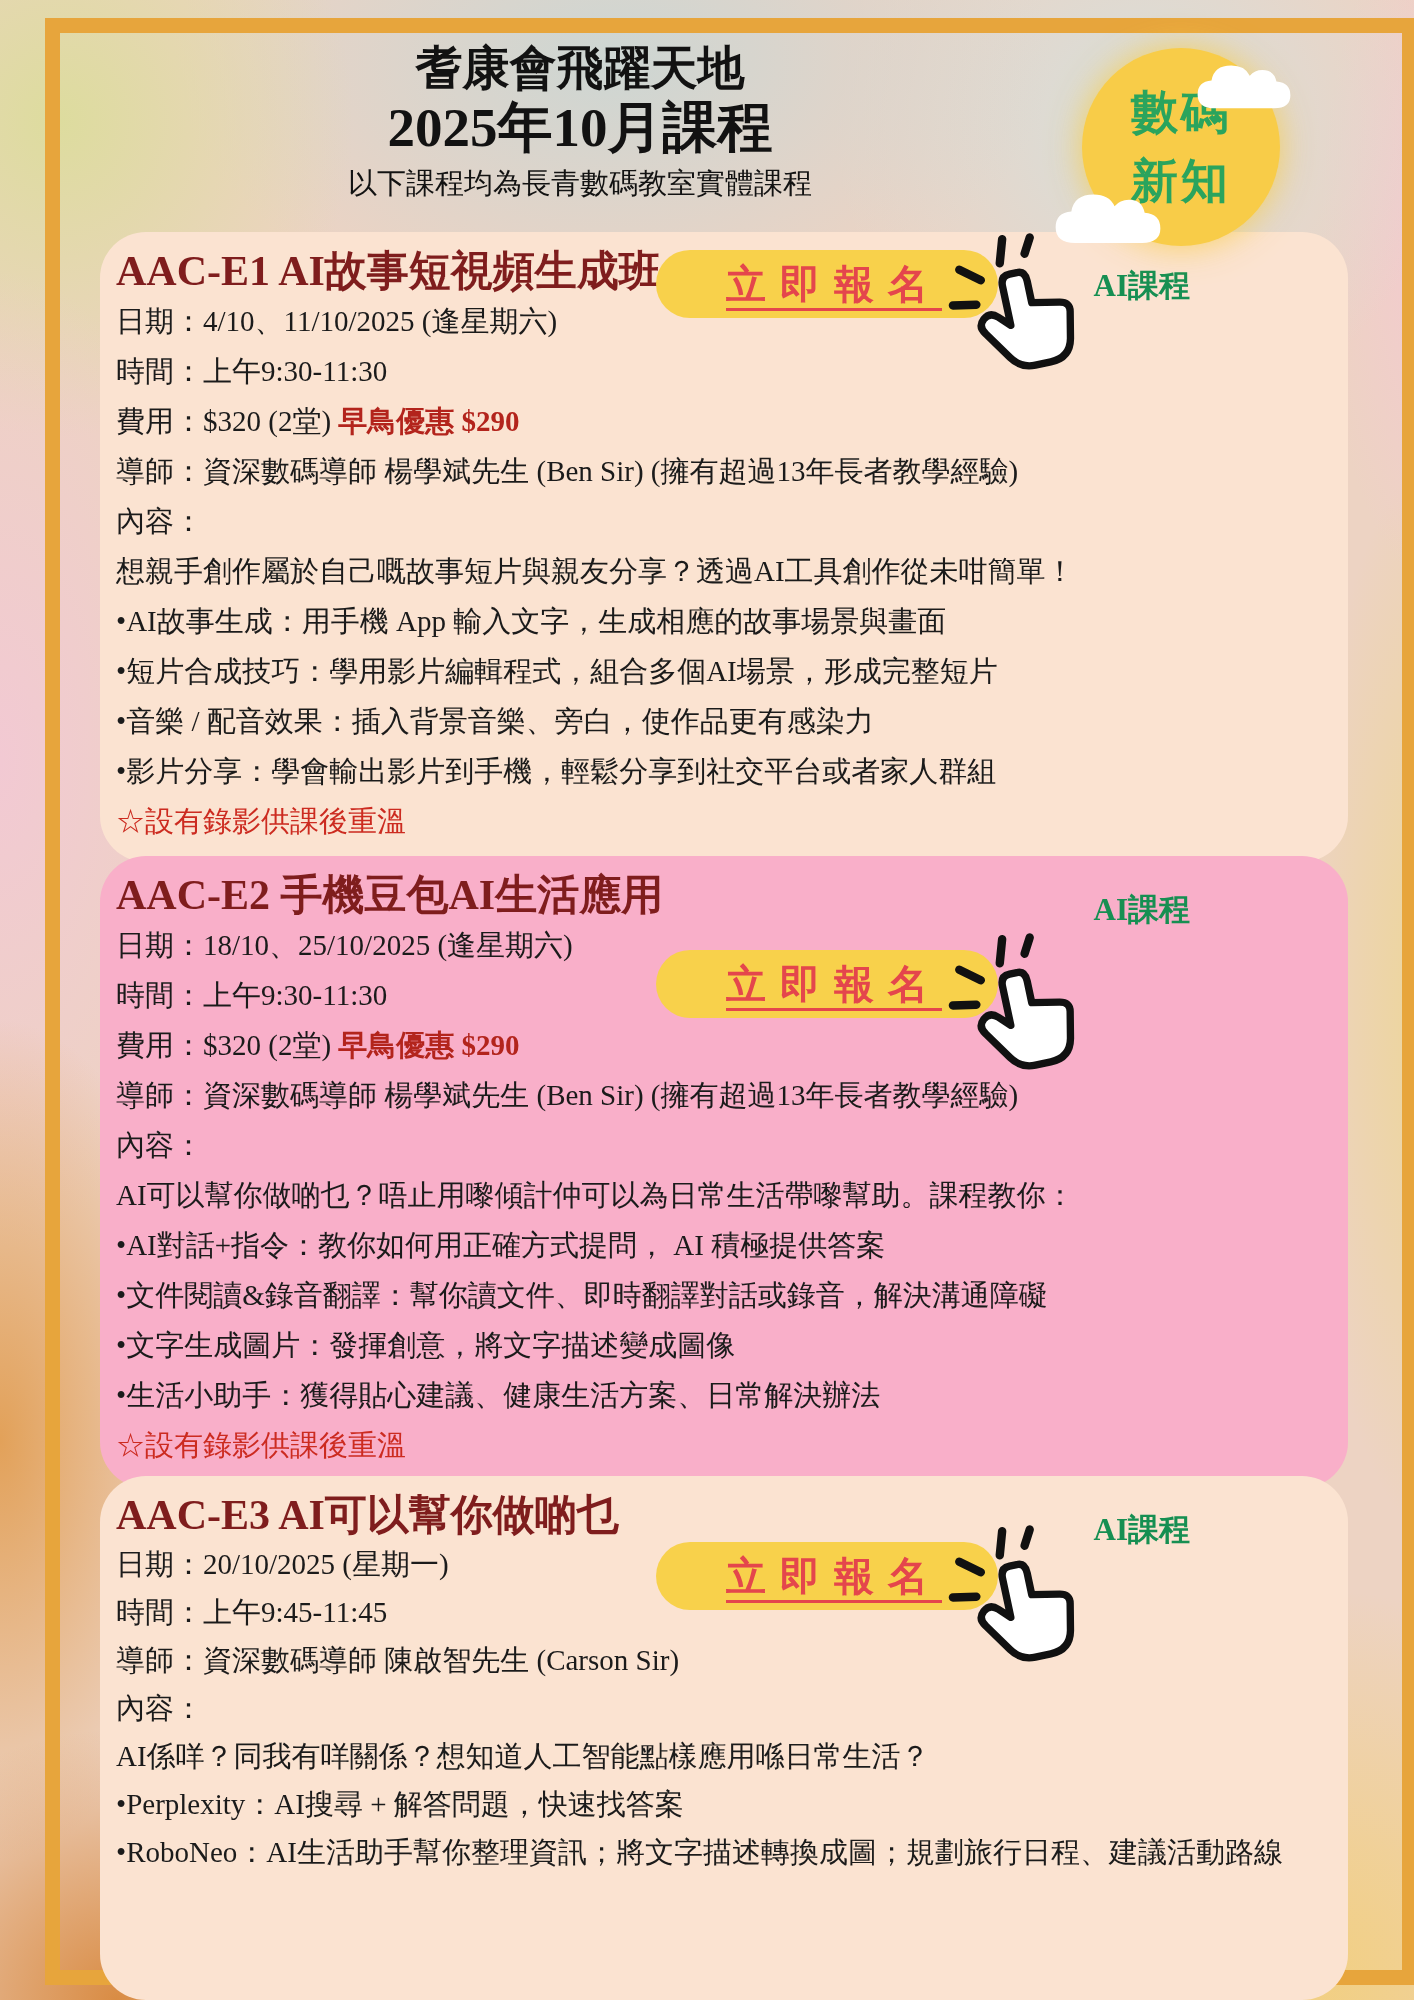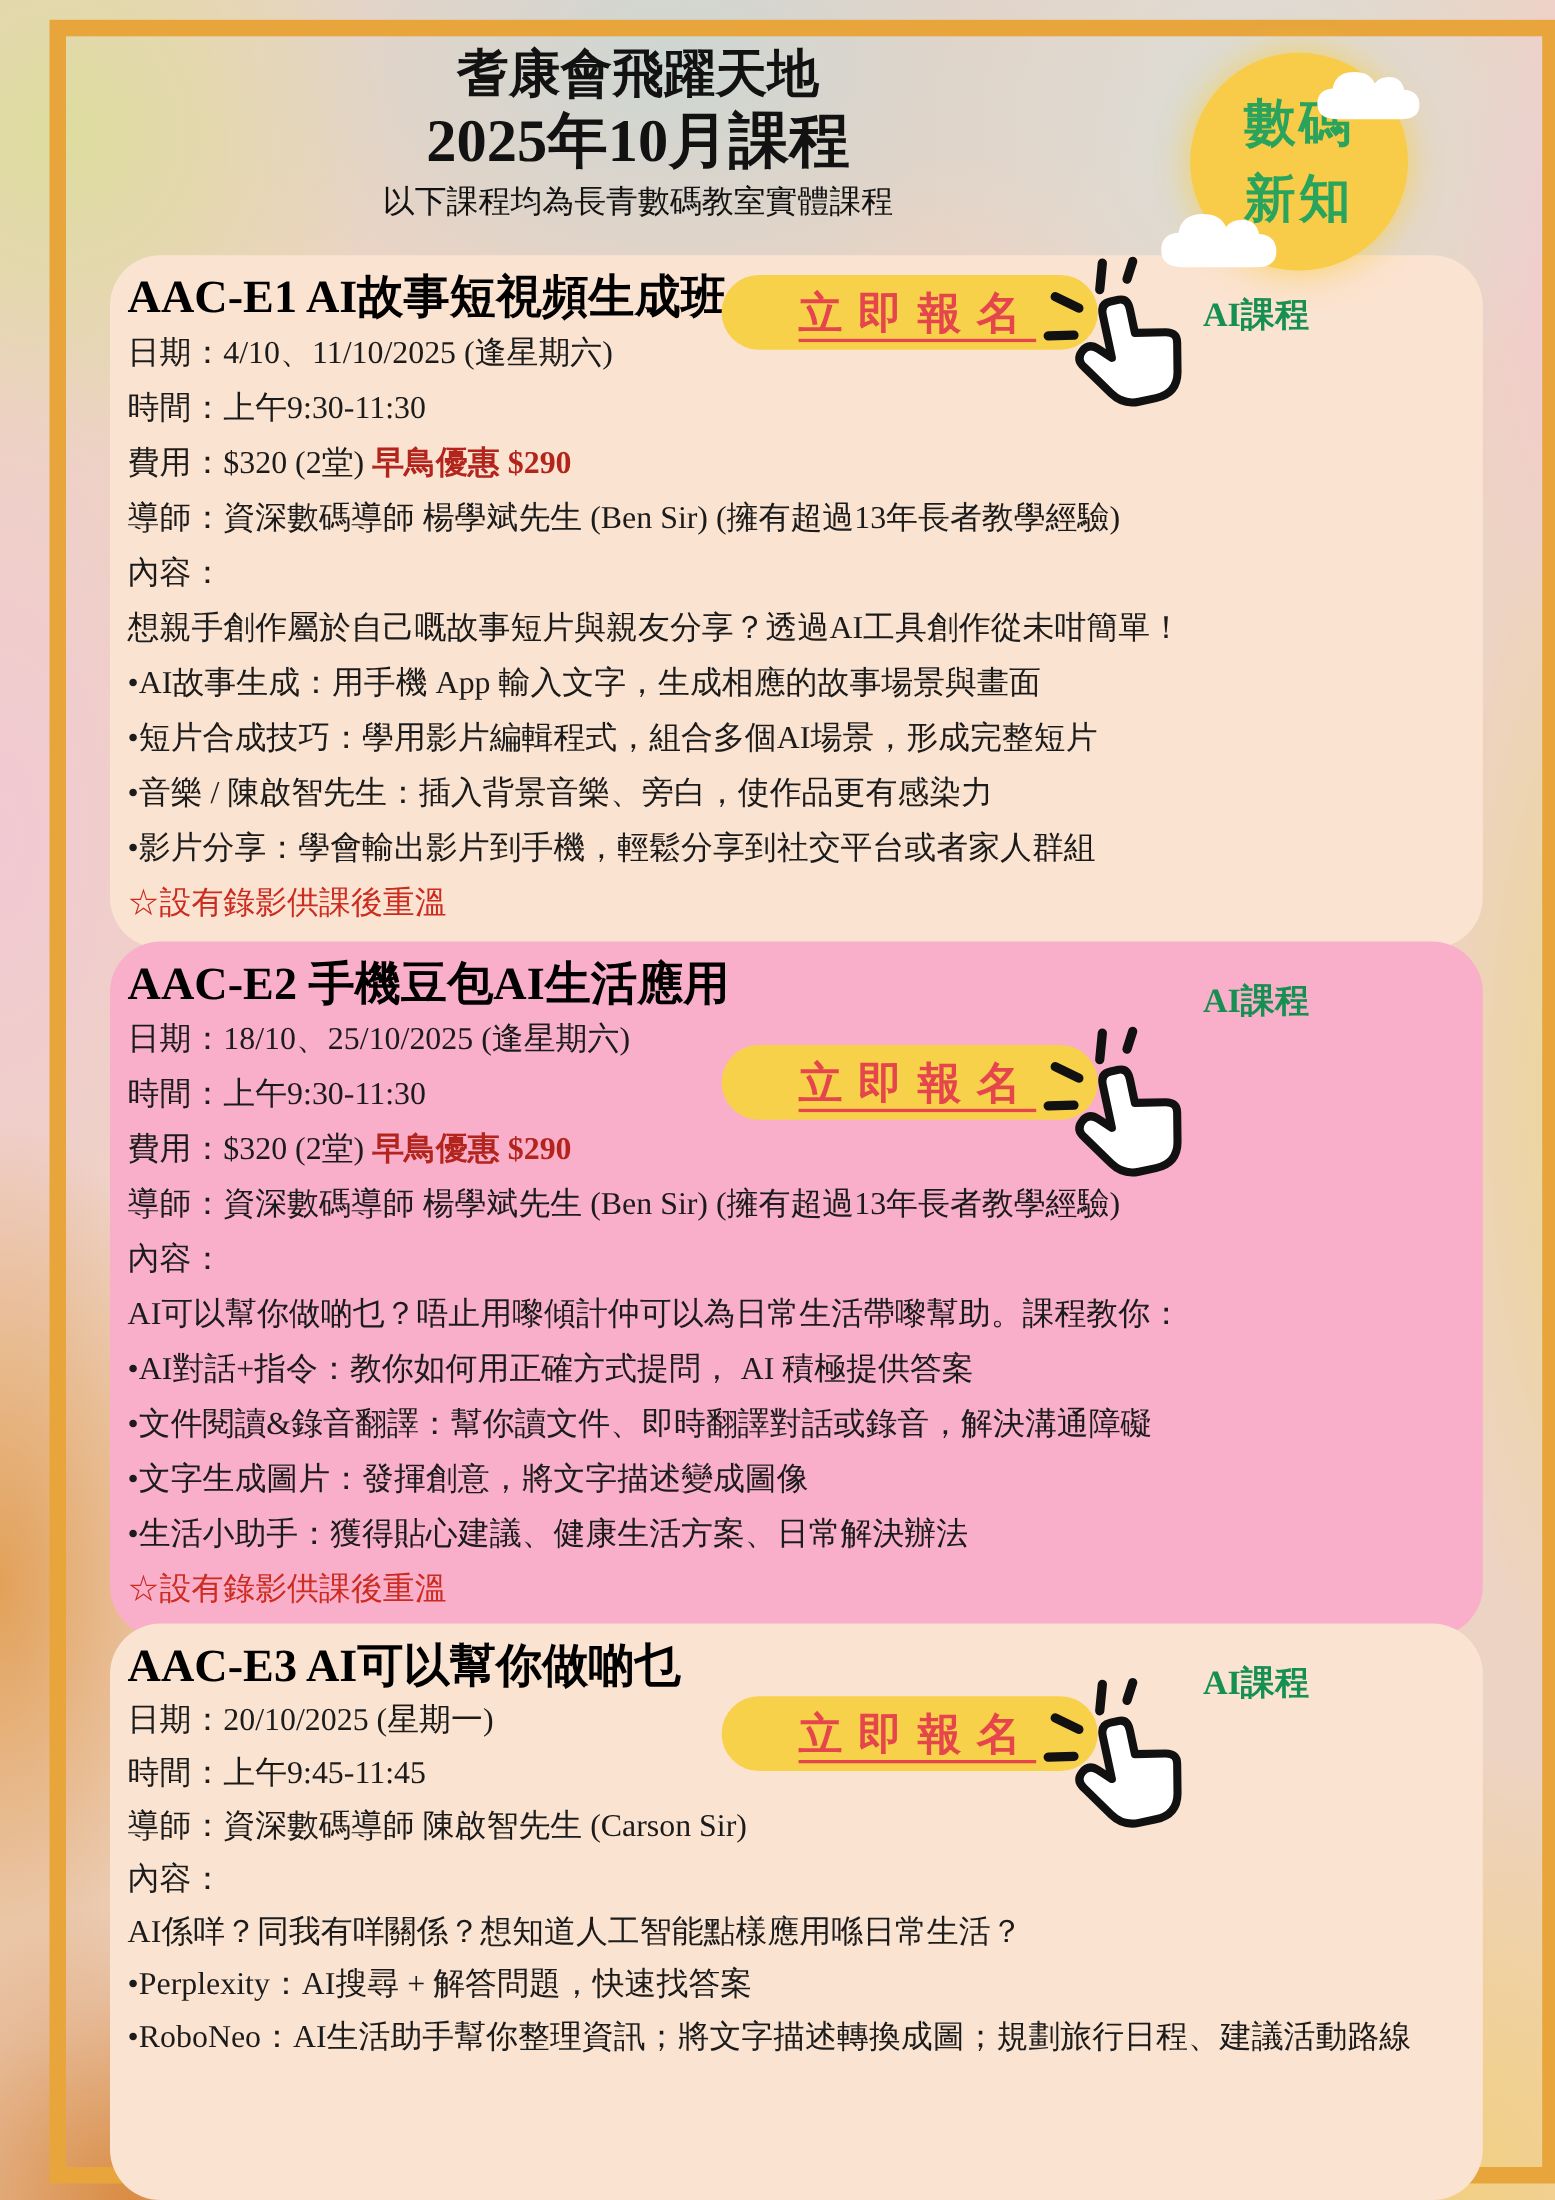--- a/index.html
+++ b/index.html
@@ -44,21 +44,21 @@
   .cloud-bl{ width:132px; height:72px; left:-40px; bottom:-10px;}
   
   .card{
     position:absolute; left:100px; width:1248px; border-radius:46px;
     z-index:2; padding:14px 0 0 0; overflow:hidden; color:#1b1b1b;
   }
   .card1{ top:232px; height:616px; background:#FBE3D1;}
   .card2{ top:856px; height:618px; background:#F9AFC9;}
   .card3{ top:1476px; height:510px; background:#FBE3D1;}
   .course-title{
-    margin:0; padding-left:16px; font-size:42px; font-weight:bold; line-height:50px; color:#000000;
+    margin:0; padding-left:16px; font-size:42px; font-weight:bold; line-height:50px; color:#7f1d1d;
   }
   .tag{
     position:absolute; top:26px; right:158px;
     font-size:31px; font-weight:bold; color:#168F52; line-height:1;margin-top:12px;
   }
   .rows{ padding:0 60px 0 16px; font-size:29px; line-height:50px;}
   .card3 .rows{ line-height:48px; }
   .red-strong{ color:#B3241C; font-weight:bold;}
   .footnote{ color:#CC2B20;}
   
@@ -123,21 +123,21 @@
     </div>
     <div class="rows">
       <div class="row">日期：4/10、11/10/2025 (逢星期六)</div>
       <div class="row">時間：上午9:30-11:30</div>
       <div class="row"><span>費用：$320 (2堂) </span><span class="red-strong">早鳥優惠 $290</span></div>
       <div class="row">導師：資深數碼導師 楊學斌先生 (Ben Sir) (擁有超過13年長者教學經驗)</div>
       <div class="row">內容：</div>
       <div class="row">想親手創作屬於自己嘅故事短片與親友分享？透過AI工具創作從未咁簡單！</div>
       <div class="row">•AI故事生成：用手機 App 輸入文字，生成相應的故事場景與畫面</div>
       <div class="row">•短片合成技巧：學用影片編輯程式，組合多個AI場景，形成完整短片</div>
-      <div class="row">•音樂 / 陳啟智先生：插入背景音樂、旁白，使作品更有感染力</div>
+      <div class="row">•音樂 / 配音效果：插入背景音樂、旁白，使作品更有感染力</div>
       <div class="row">•影片分享：學會輸出影片到手機，輕鬆分享到社交平台或者家人群組</div>
       <div class="row footnote">☆設有錄影供課後重溫</div>
     </div>
   </section>
 
   <section class="card card2">
     <h2 class="course-title">AAC-E2 手機豆包AI生活應用</h2>
     <span class="tag">AI課程</span>
     <div class="register">
       <div class="pill">

